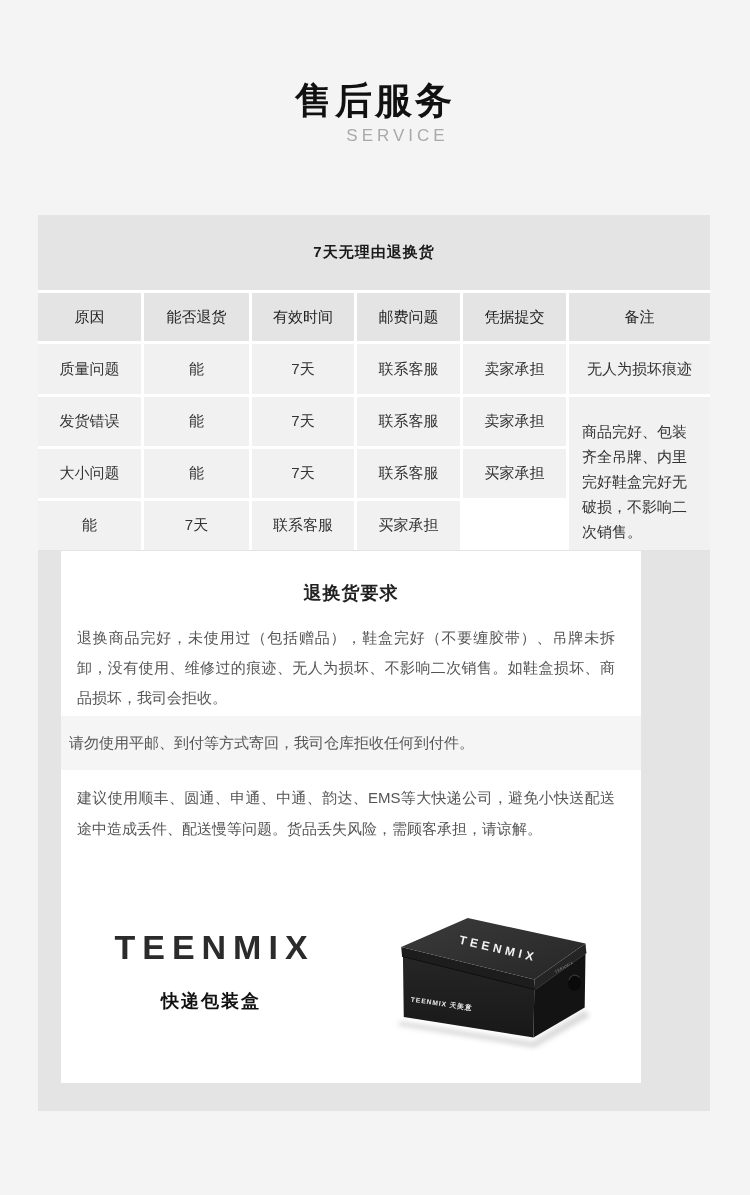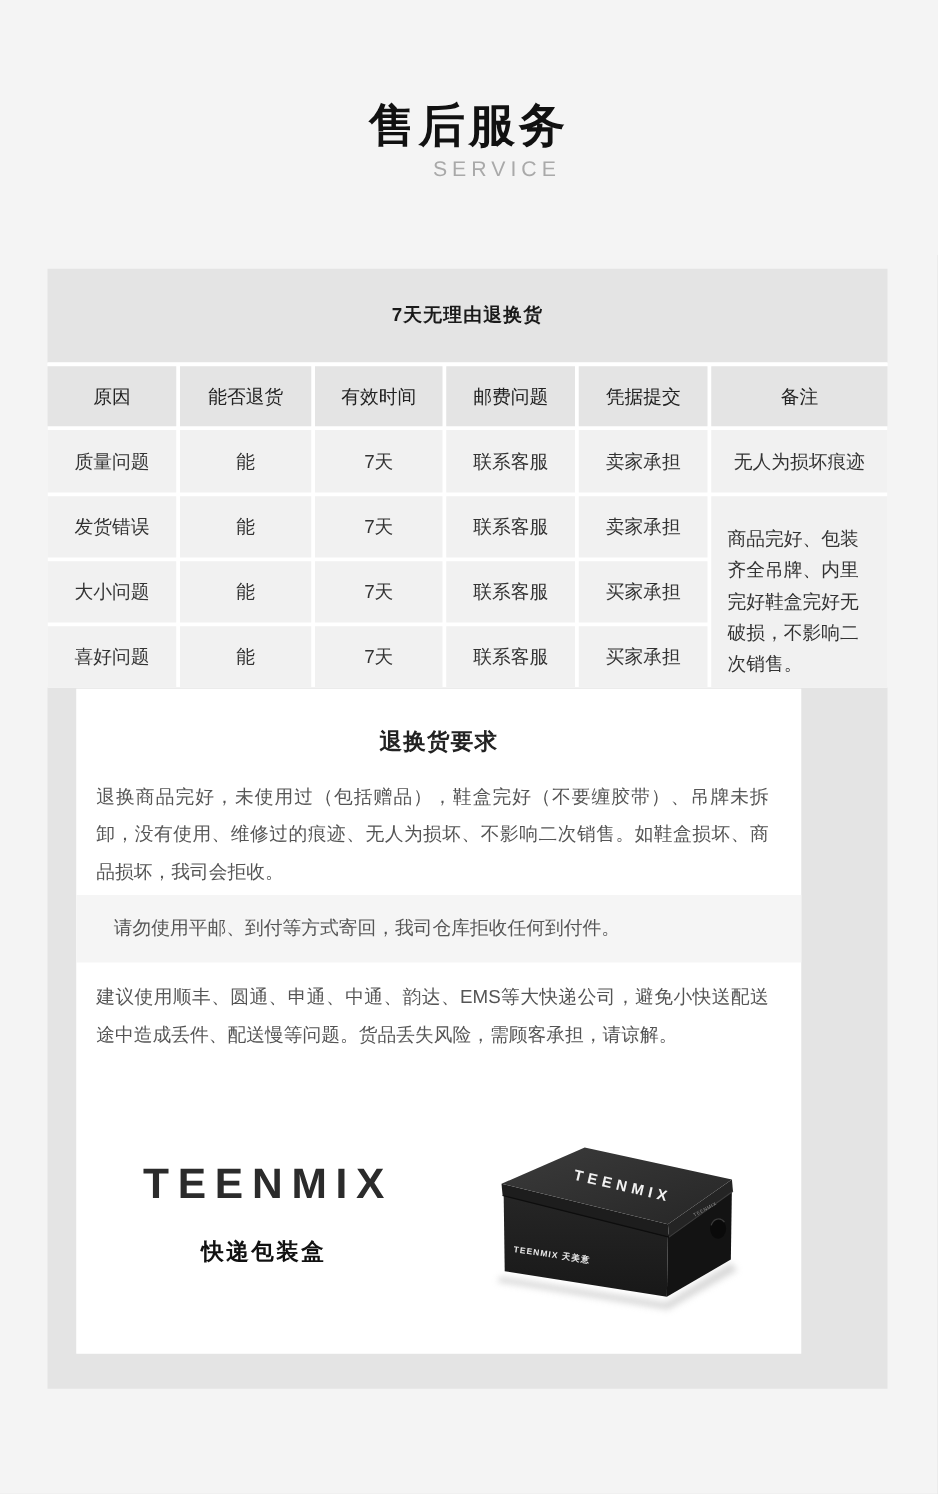--- a/index.html
+++ b/index.html
@@ -58,21 +58,21 @@
   }
   .req-title {
     padding-top:30px; text-align:center;
     font-size:18px; font-weight:bold; color:#222; letter-spacing:1px;
   }
   .req-p {
     margin:18px 10px 0 0; padding:0 16px;
     font-size:15px; line-height:30px; color:#555; text-align:justify;
   }
   .req-band {
-    margin-top:3px; padding:12px 30px;
+    margin-top:3px; padding:12px 8px;
     background:#f5f5f5;
     font-size:15px; line-height:30px; color:#555;
   }
   .req-p.last { margin-top:12px; line-height:31px; }
   
   .brand-row {
     margin-top:36px; height:180px;
     display:flex; align-items:center;
   }
   .brand-block { flex:0 0 300px; text-align:center; }
@@ -121,21 +121,20 @@
     <div class="cell">7天</div>
     <div class="cell">联系客服</div>
     <div class="cell">卖家承担</div>
 
     <div class="cell">大小问题</div>
     <div class="cell">能</div>
     <div class="cell">7天</div>
     <div class="cell">联系客服</div>
     <div class="cell">买家承担</div>
 
-    <div class="cell">喜好问题</div>
     <div class="cell">能</div>
     <div class="cell">7天</div>
     <div class="cell">联系客服</div>
     <div class="cell">买家承担</div>
   </div>
 </div>
 
 <div class="white-panel">
   <div class="req-title">退换货要求</div>
   <div class="req-p">退换商品完好，未使用过（包括赠品），鞋盒完好（不要缠胶带）、吊牌未拆卸，没有使用、维修过的痕迹、无人为损坏、不影响二次销售。如鞋盒损坏、商品损坏，我司会拒收。</div>

